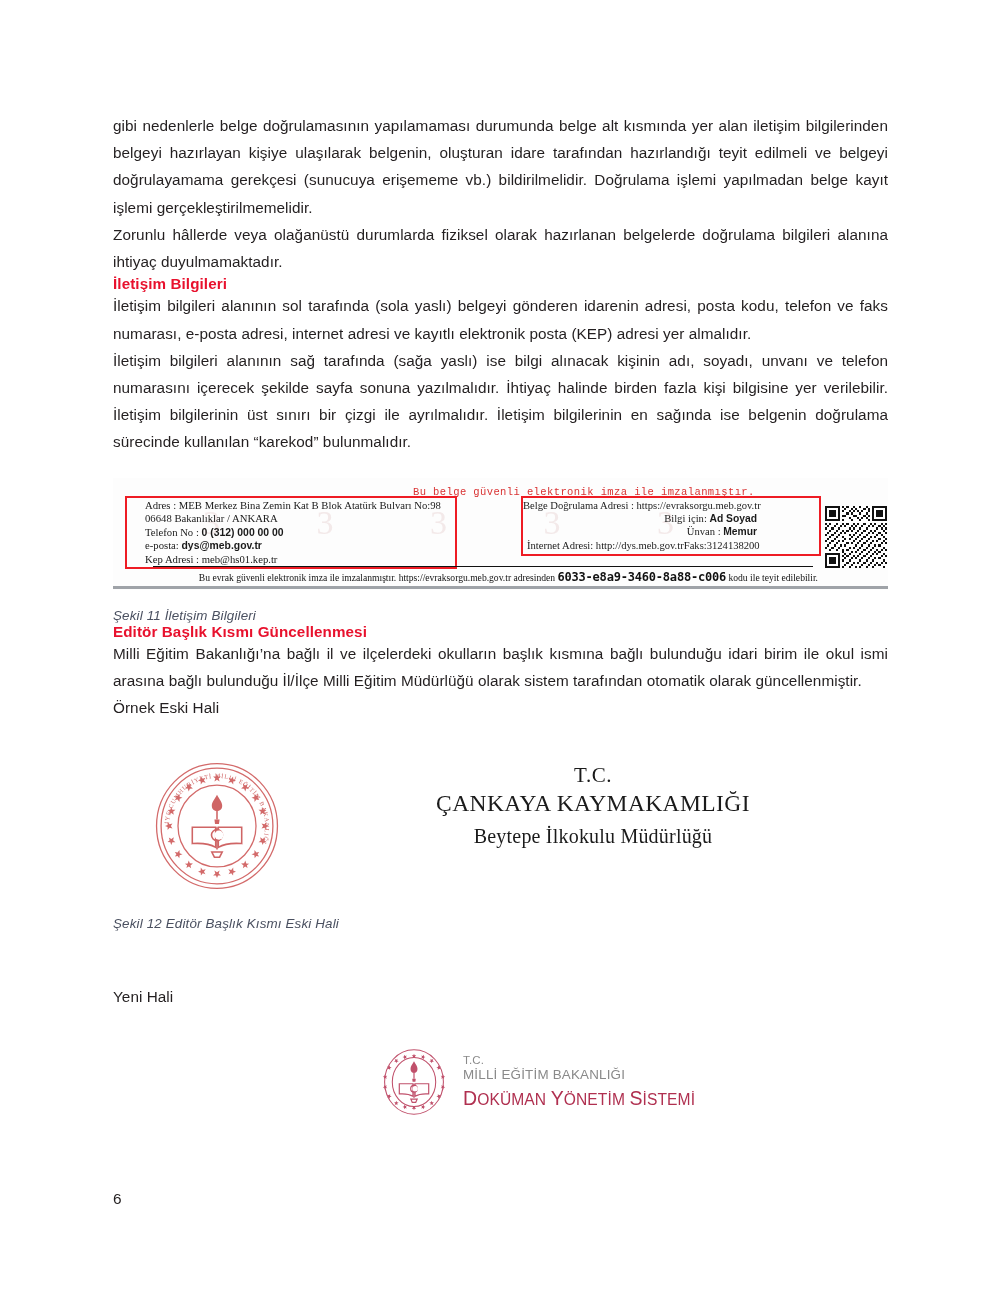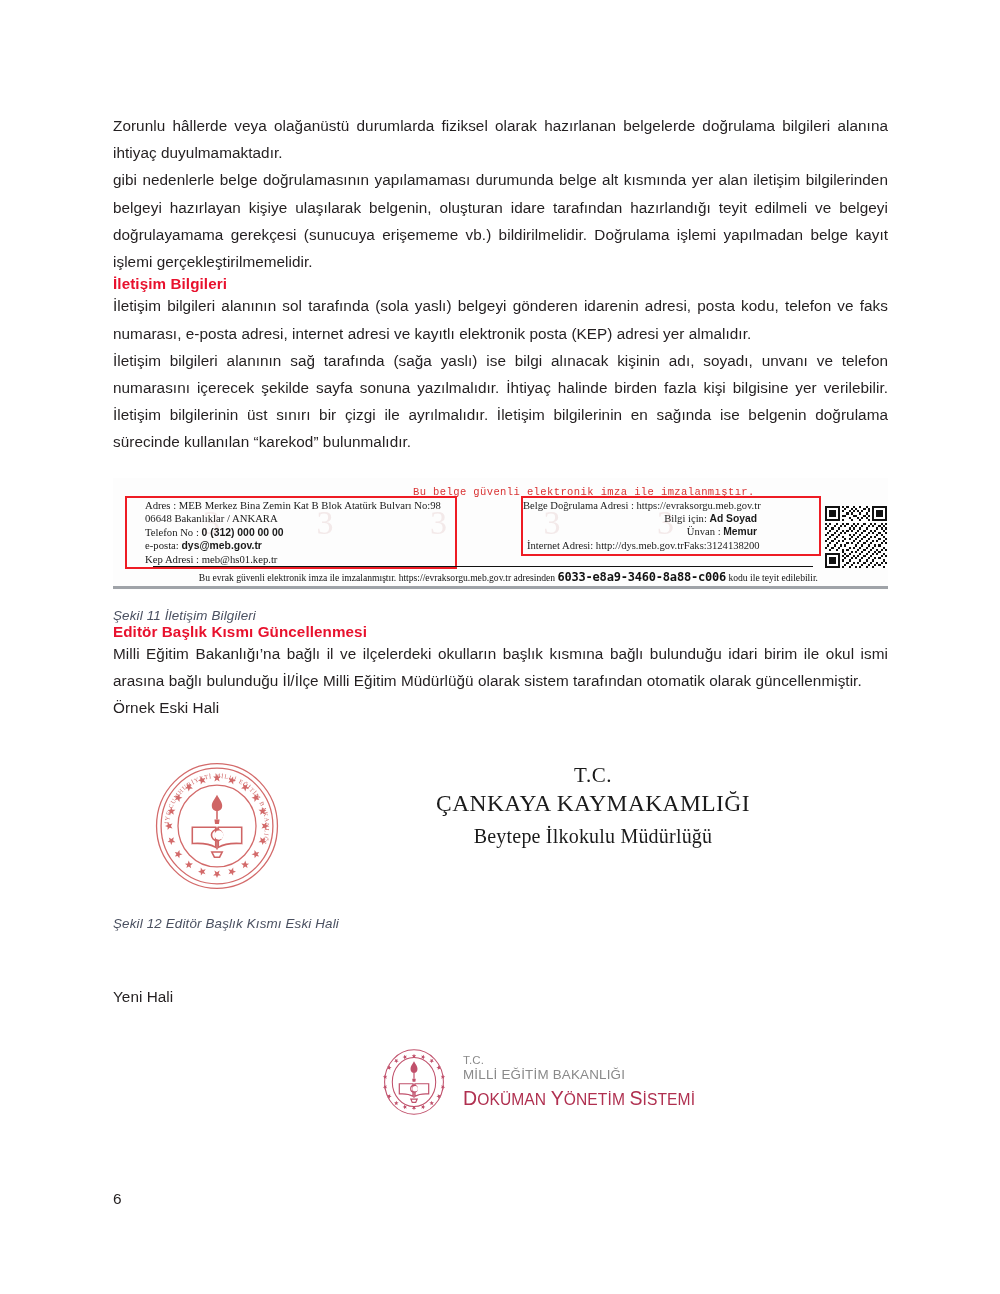--- a/index.html
+++ b/index.html
@@ -244,23 +244,23 @@
     font-size: 15.4px;
     color: #231f20;
   }
 </style>
 </head>
 <body>
 
 <div class="page">
   <div class="content">
 
+    <p class="body-text">gibi nedenlerle belge doğrulamasının yapılamaması durumunda belge alt kısmında yer alan iletişim bilgilerinden belgeyi hazırlayan kişiye ulaşılarak belgenin, oluşturan idare tarafından hazırlandığı teyit edilmeli ve belgeyi doğrulayamama gerekçesi (sunucuya erişememe vb.) bildirilmelidir. Doğrulama işlemi yapılmadan belge kayıt işlemi gerçekleştirilmemelidir.</p>
+
     <p class="body-text gap-para">Zorunlu hâllerde veya olağanüstü durumlarda fiziksel olarak hazırlanan belgelerde doğrulama bilgileri alanına ihtiyaç duyulmamaktadır.</p>
-
-    <p class="body-text">gibi nedenlerle belge doğrulamasının yapılamaması durumunda belge alt kısmında yer alan iletişim bilgilerinden belgeyi hazırlayan kişiye ulaşılarak belgenin, oluşturan idare tarafından hazırlandığı teyit edilmeli ve belgeyi doğrulayamama gerekçesi (sunucuya erişememe vb.) bildirilmelidir. Doğrulama işlemi yapılmadan belge kayıt işlemi gerçekleştirilmemelidir.</p>
 
     <h2 class="red-heading heading-block-1">İletişim Bilgileri</h2>
 
     <p class="body-text gap-para">İletişim bilgileri alanının sol tarafında (sola yaslı) belgeyi gönderen idarenin adresi, posta kodu, telefon ve faks numarası, e-posta adresi, internet adresi ve kayıtlı elektronik posta (KEP) adresi yer almalıdır.</p>
 
     <p class="body-text gap-para"> İletişim bilgileri alanının sağ tarafında (sağa yaslı) ise bilgi alınacak kişinin adı, soyadı, unvanı ve telefon numarasını içerecek şekilde sayfa sonuna yazılmalıdır. İhtiyaç halinde birden fazla kişi bilgisine yer verilebilir. İletişim bilgilerinin üst sınırı bir çizgi ile ayrılmalıdır. İletişim bilgilerinin en sağında ise belgenin doğrulama sürecinde kullanılan “karekod” bulunmalıdır.</p>
 
     <div class="fig11-wrap">
       <div class="fig11">
 

